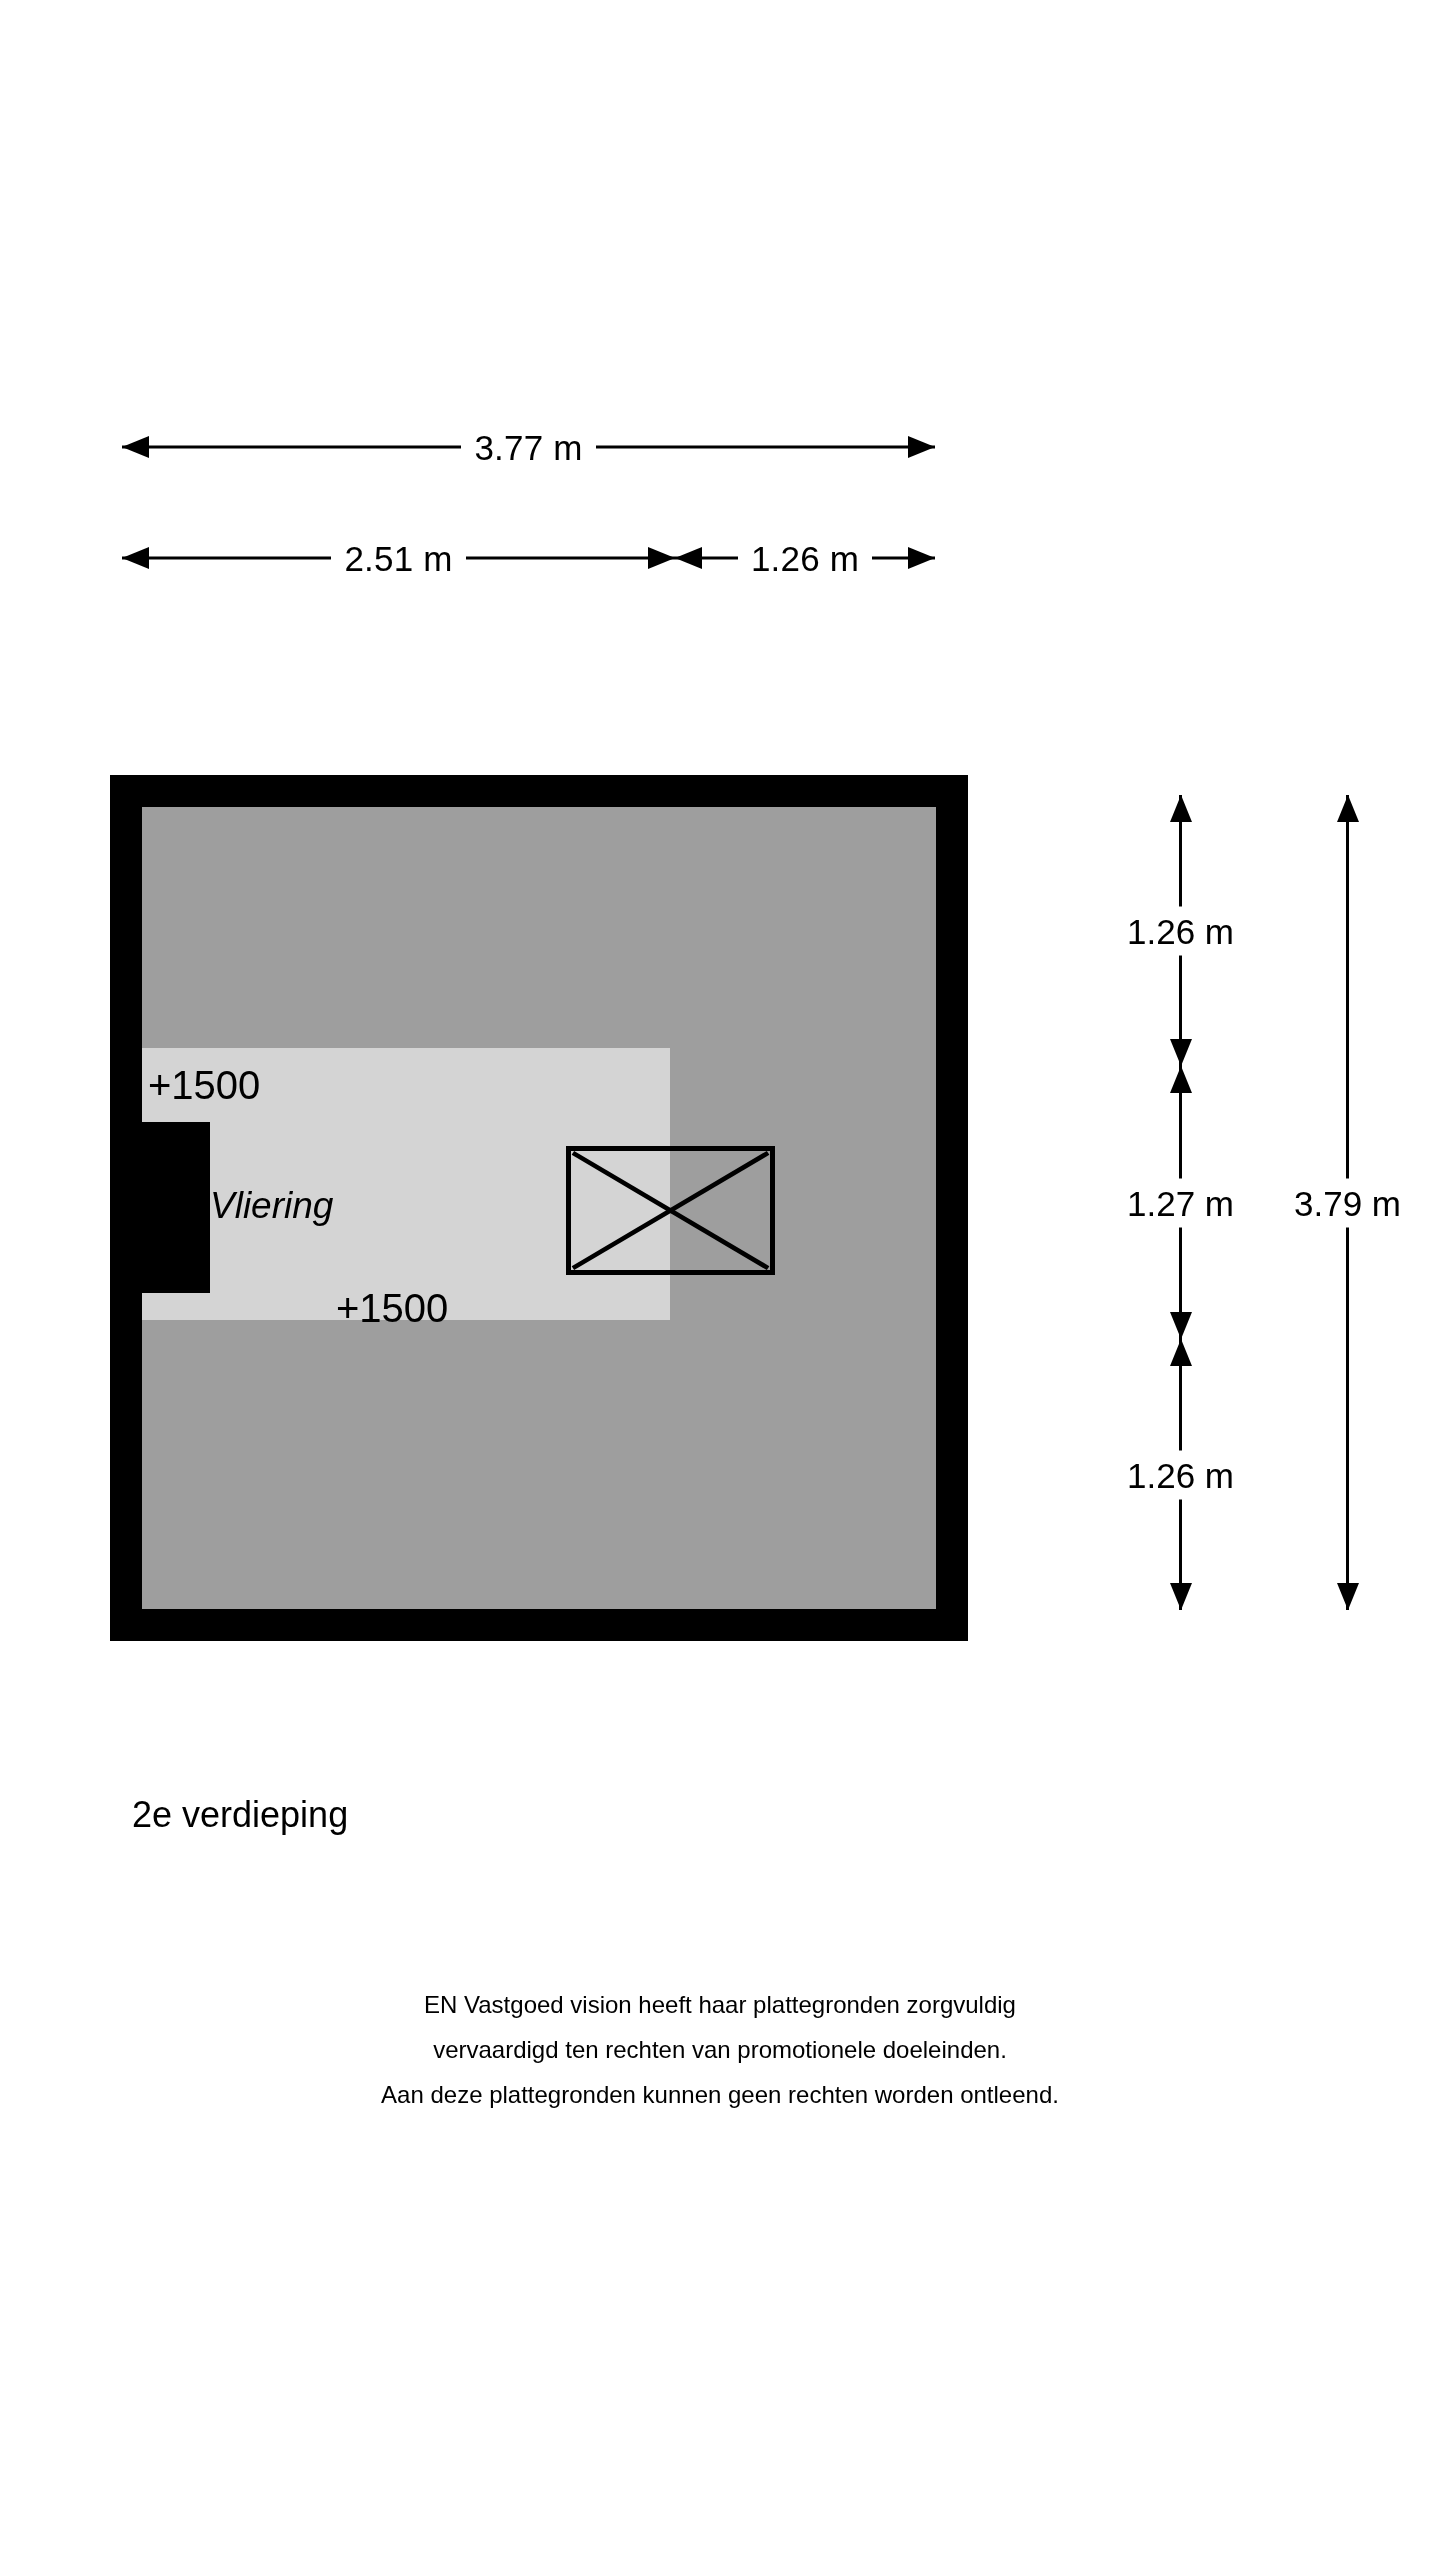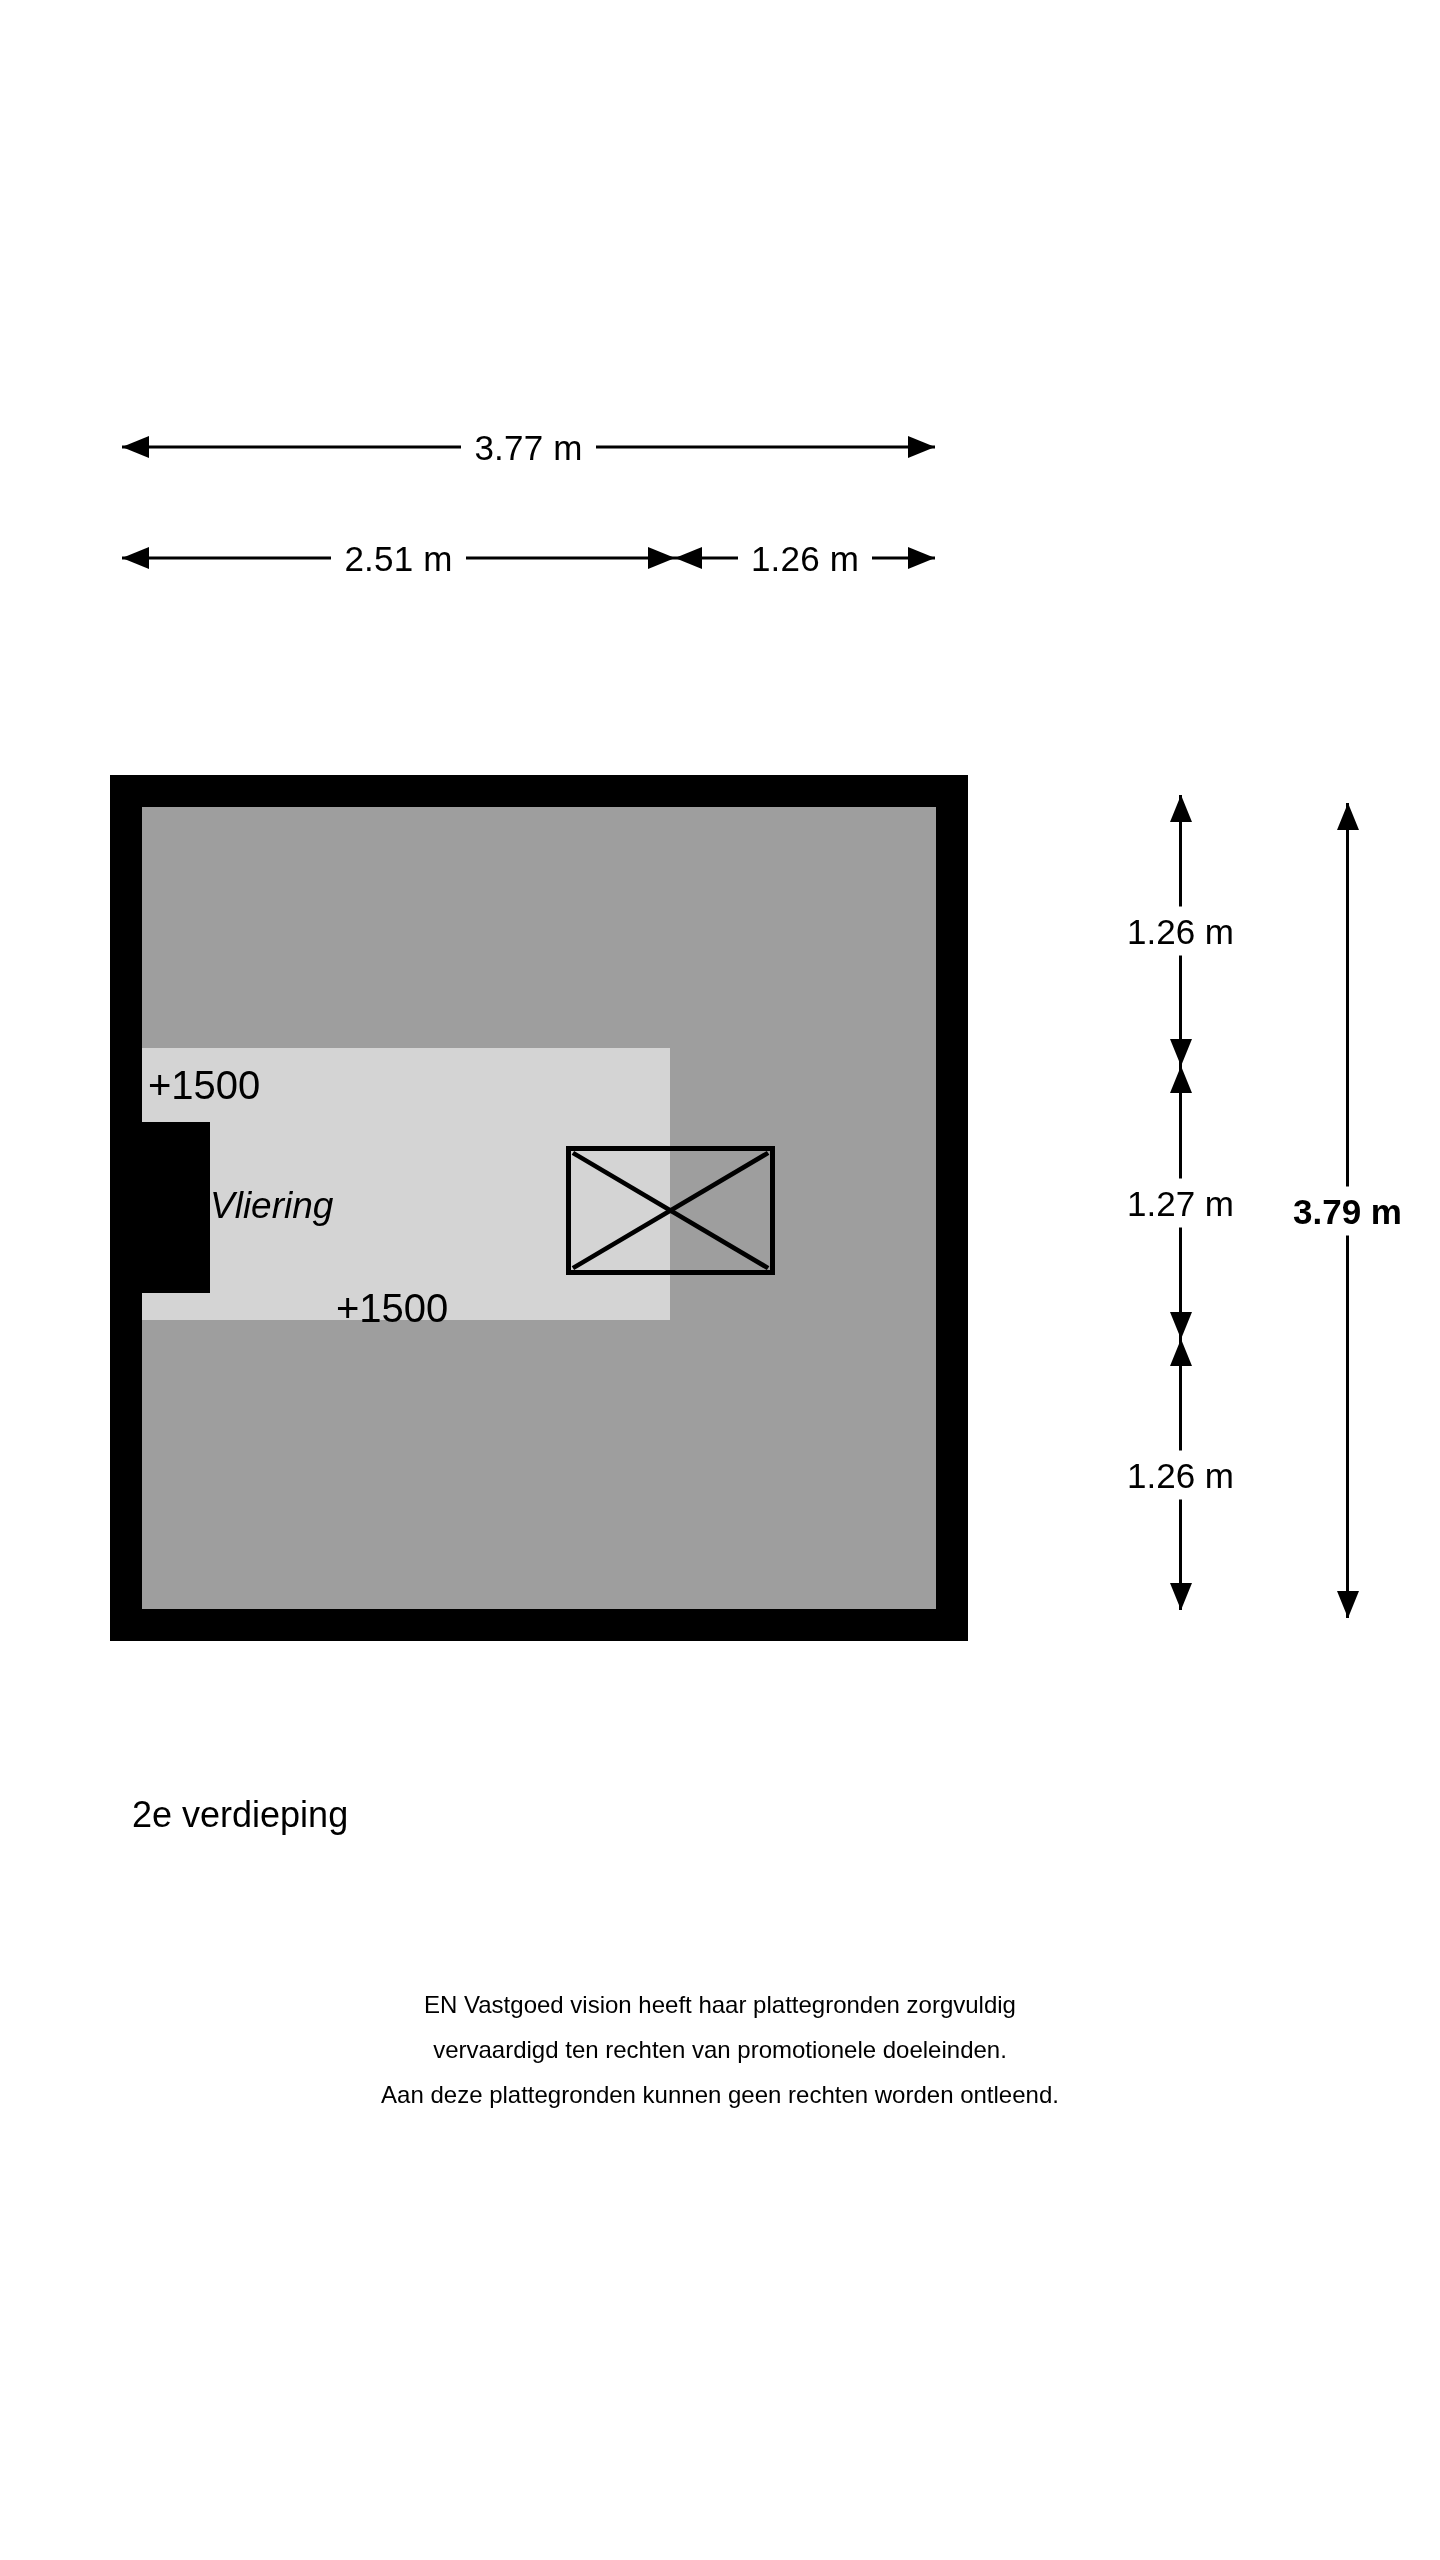--- a/index.html
+++ b/index.html
@@ -259,21 +259,21 @@
 
     <div class="vseg" style="top:544px; height:271px;">
       <span class="vrule"></span>
       <span class="av av-up"></span>
       <span class="av av-down"></span>
       <span class="vlabel">1.26 m</span>
     </div>
   </div>
 
   <div class="vdim" id="vdim-overall" style="left:1346px; top:795px; height:815px;">
-    <div class="vseg" style="top:8px; height:815px;font-weight:bold;">
+    <div class="vseg" style="top:0px; height:815px;">
       <span class="vrule"></span>
       <span class="av av-up"></span>
       <span class="av av-down"></span>
       <span class="vlabel">3.79 m</span>
     </div>
   </div>
 
   <div id="floor-title" style="left:132px; top:1797px;">2e verdieping</div>
 
   <div id="disclaimer" style="top:1982px;">

